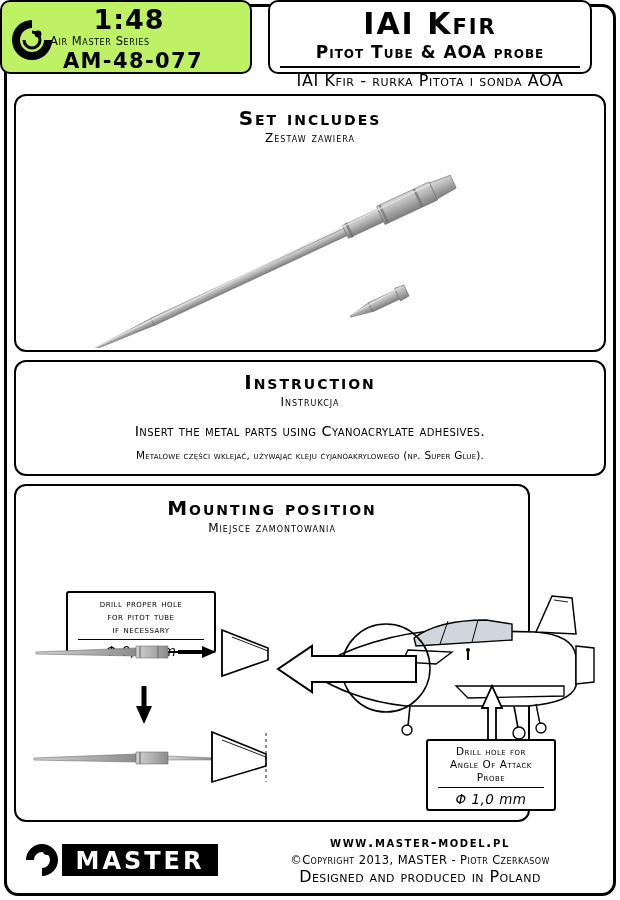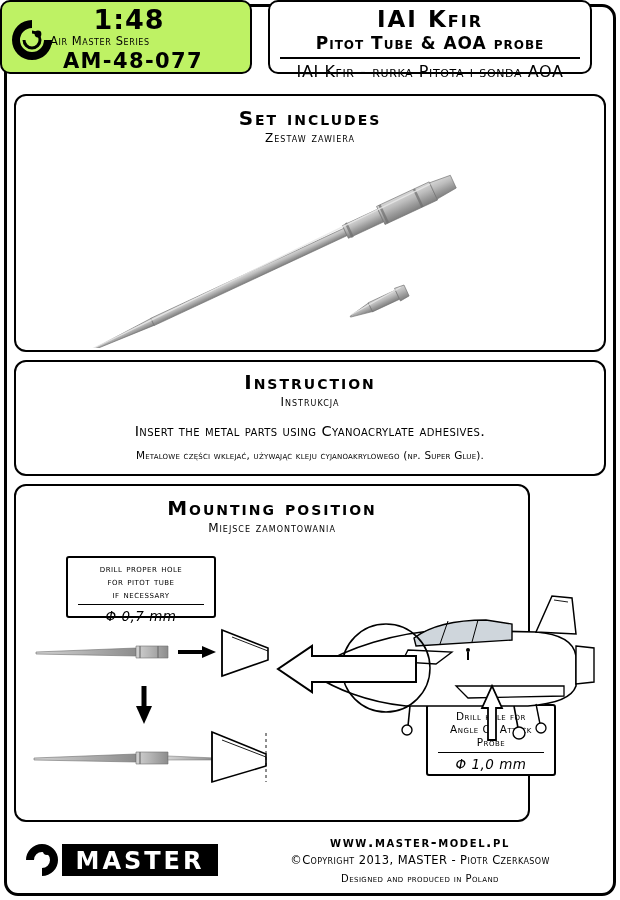--- a/index.html
+++ b/index.html
@@ -90,21 +90,21 @@
     letter-spacing: 1.4px;
   }
   
   .spiral {
     position: absolute;
     left: 9px; top: 17px;
     width: 42px; height: 42px;
   }
   .title-main {
     margin-top: 4px;
-    font-size: 23px;
+    font-size: 30px;
     font-weight: bold;
     letter-spacing: 2px;
     font-variant: small-caps;
   }
   .title-sub {
     margin-top: 1px;
     font-size: 17px;
     font-weight: bold;
     letter-spacing: 1px;
     font-variant: small-caps;
@@ -165,20 +165,21 @@
     width: 516px; height: 338px;
   }
   .callout {
     position: absolute;
     border: 2px solid #000;
     border-radius: 3px;
     background: #fff;
     box-sizing: border-box;
     text-align: center;
     padding: 4px 6px;
+    margin-top: 35px;
   }
   .callout .l {
     font-size: 10.5px;
     font-variant: small-caps;
     letter-spacing: 0.5px;
     line-height: 13px;
   }
   .callout .dia {
     font-size: 13.5px;
     font-style: italic;
@@ -202,21 +203,21 @@
     width: 200px; height: 40px;
   }
   .footer-text {
     position: absolute;
     left: 220px; top: 2px;
     width: 372px;
     text-align: center;
   }
   .f1 { font-size: 14px; font-weight: bold; letter-spacing: 1.6px; font-variant: small-caps;}
   .f2 { font-size: 11.5px; letter-spacing: 0.4px; font-variant: small-caps; margin-top: 3px;}
-  .f3 { font-size: 10px; letter-spacing: 0.4px; font-variant: small-caps; margin-top: 6px; text-align: center;}
+  .f3 { font-size: 16px; letter-spacing: 0.4px; font-variant: small-caps; margin-top: 0; text-align: center;}
   svg { display: block; }
 </style>
 </head>
 <body>
 
 <div id="page">
 
   <div class="outer-border"></div>
 
   <div id="header-panel">

